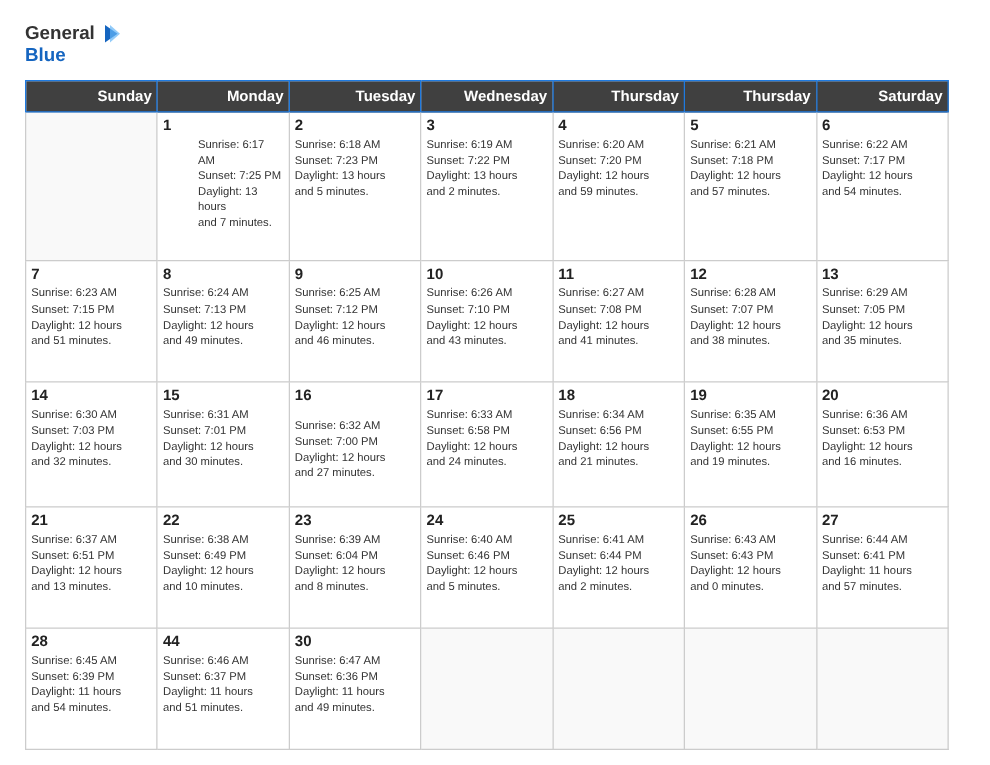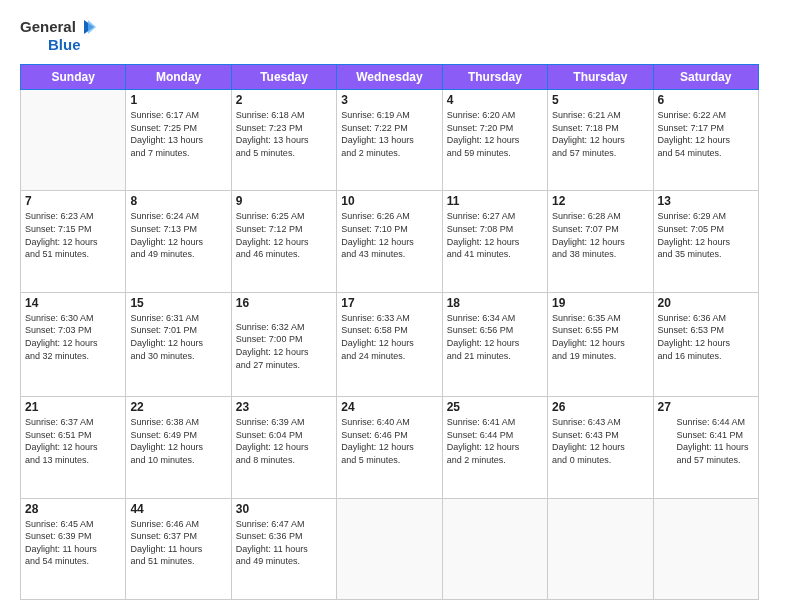--- a/index.html
+++ b/index.html
@@ -43,26 +43,26 @@
       margin-top: 2px;
     }
     .calendar {
       flex: 1;
       border: 1px solid #ccc;
       border-collapse: collapse;
       width: 100%;
       table-layout: fixed;
     }
     .calendar th {
-      background: #8b5cf6;
+      background: #404040;
       color: #fff;
       font-size: 12px;
       font-weight: bold;
       padding: 5px 4px;
-      text-align: center;
+      text-align: right;
       border: 1px solid #1e7ae0;
     }
     .calendar td {
       border: 1px solid #ccc;
       vertical-align: top;
       padding: 3px 4px;
       font-size: 9.5px;
       color: #333;
       height: 80px;
     }
@@ -89,21 +89,21 @@
   <div class="header">
     <div class="logo">
   <div style="display:flex;flex-direction:column;line-height:1.2;">
     <span style="font-size:15px;font-weight:bold;color:#333;display:flex;align-items:center;gap:2px;">
       <span>General</span>
       <svg width="18" height="18" viewBox="0 0 18 18">
         <polygon points="6,2 16,9 6,16" fill="#1565c0"></polygon>
         <polygon points="10,2 18,9 10,16" fill="#64b5f6" opacity="0.7"></polygon>
       </svg>
     </span>
-    <span style="font-size:15px;font-weight:bold;color:#1565c0;margin-left:28px;">Blue</span>
+    <span style="font-size:15px;font-weight:bold;color:#1565c0;">Blue</span>
   </div>
 </div>
     <div class="title-block">
       <div class="month-title"></div>
       <div class="location"></div>
     </div>
   </div>
 
   <table class="calendar">
     <thead>
@@ -115,21 +115,21 @@
           <th>Thursday</th>
           <th>Thursday</th>
           <th>Saturday</th>
         </tr>
     </thead>
     <tbody id="calendar-body">
     <tr>
           <td class="empty-cell"></td>
           <td>
             <span class="day-number">1</span>
-            <div class="day-info" style="white-space: pre-line;">Sunrise: 6:17 AM
+            <div class="day-info" style="white-space: pre-line; margin-left: 28px;">Sunrise: 6:17 AM
 Sunset: 7:25 PM
 Daylight: 13 hours
 and 7 minutes.</div>
           </td>
           <td>
             <span class="day-number">2</span>
             <div class="day-info" style="white-space: pre-line;">Sunrise: 6:18 AM
 Sunset: 7:23 PM
 Daylight: 13 hours
 and 5 minutes.</div>
@@ -303,21 +303,21 @@
           </td>
           <td>
             <span class="day-number">26</span>
             <div class="day-info" style="white-space: pre-line;">Sunrise: 6:43 AM
 Sunset: 6:43 PM
 Daylight: 12 hours
 and 0 minutes.</div>
           </td>
           <td>
             <span class="day-number">27</span>
-            <div class="day-info" style="white-space: pre-line; margin-left: 19px;">Sunrise: 6:44 AM
+            <div class="day-info" style="white-space: pre-line;">Sunrise: 6:44 AM
 Sunset: 6:41 PM
 Daylight: 11 hours
 and 57 minutes.</div>
           </td>
         </tr>
         <tr>
           <td>
             <span class="day-number">28</span>
             <div class="day-info" style="white-space: pre-line;">Sunrise: 6:45 AM
 Sunset: 6:39 PM

